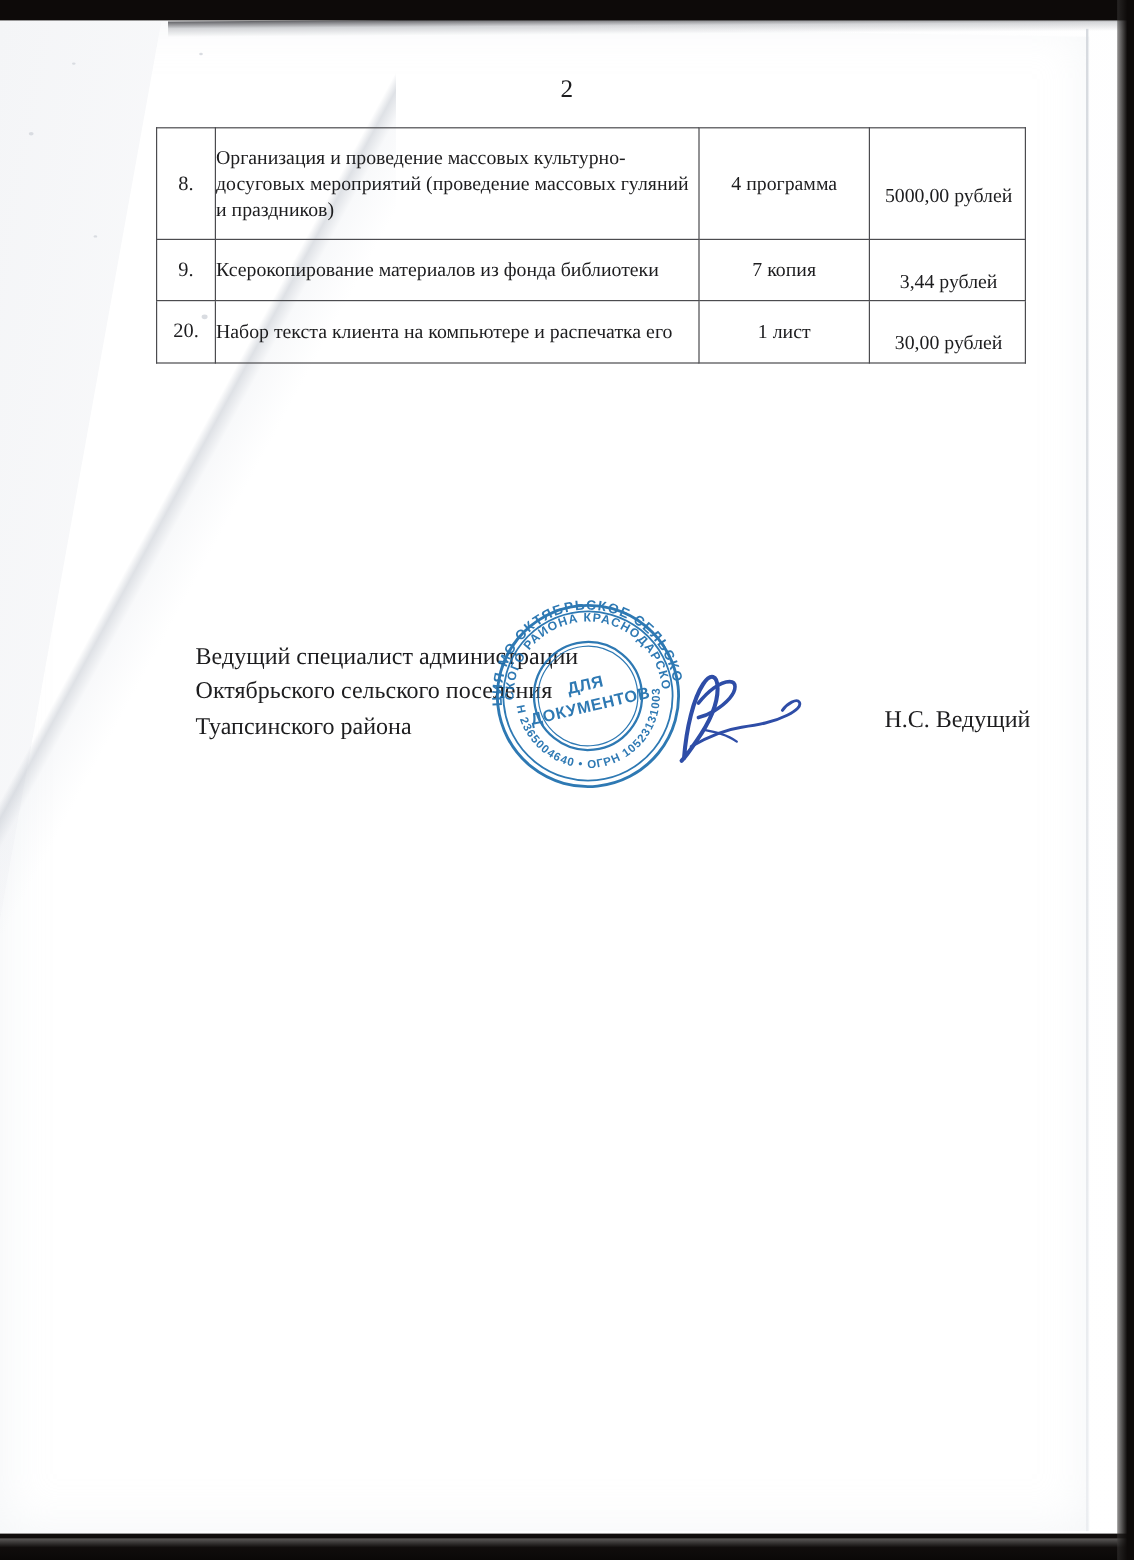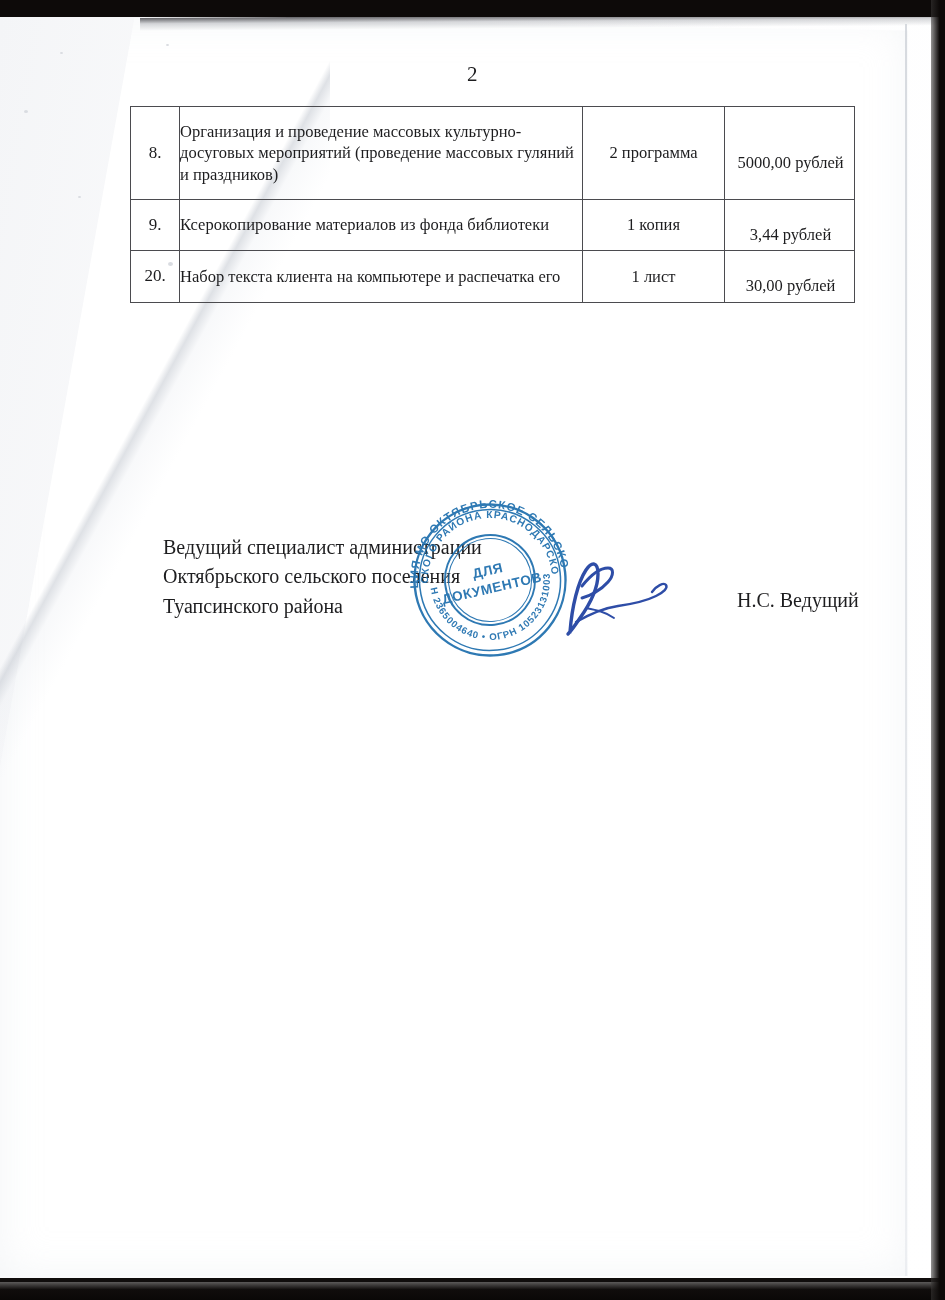--- a/index.html
+++ b/index.html
@@ -222,32 +222,32 @@
 
     <table class="price-table">
       <tbody>
         <tr class="row-8">
           <td class="col-num">8.</td>
           <td class="col-name">
               <span class="name-multiline">Организация и проведение массовых
 культурно-досуговых мероприятий
 (проведение массовых гуляний и праздников)</span>
             </td>
-          <td class="col-unit">2 программа</td>
+          <td class="col-unit">4 программа</td>
           <td class="col-price">
               <span class="cell-txt">5000,00 рублей</span>
             </td>
         </tr>
         <tr class="row-9">
           <td class="col-num">9.</td>
           <td class="col-name">
               <span class="name-multiline">Ксерокопирование материалов из фонда
 библиотеки</span>
             </td>
-          <td class="col-unit">1 копия</td>
+          <td class="col-unit">7 копия</td>
           <td class="col-price">
               <span class="cell-txt">3,44 рублей</span>
             </td>
         </tr>
         <tr class="row-12">
           <td class="col-num">20.</td>
           <td class="col-name">
               <span class="name-multiline">Набор текста клиента на компьютере и
 распечатка его</span>
             </td>

